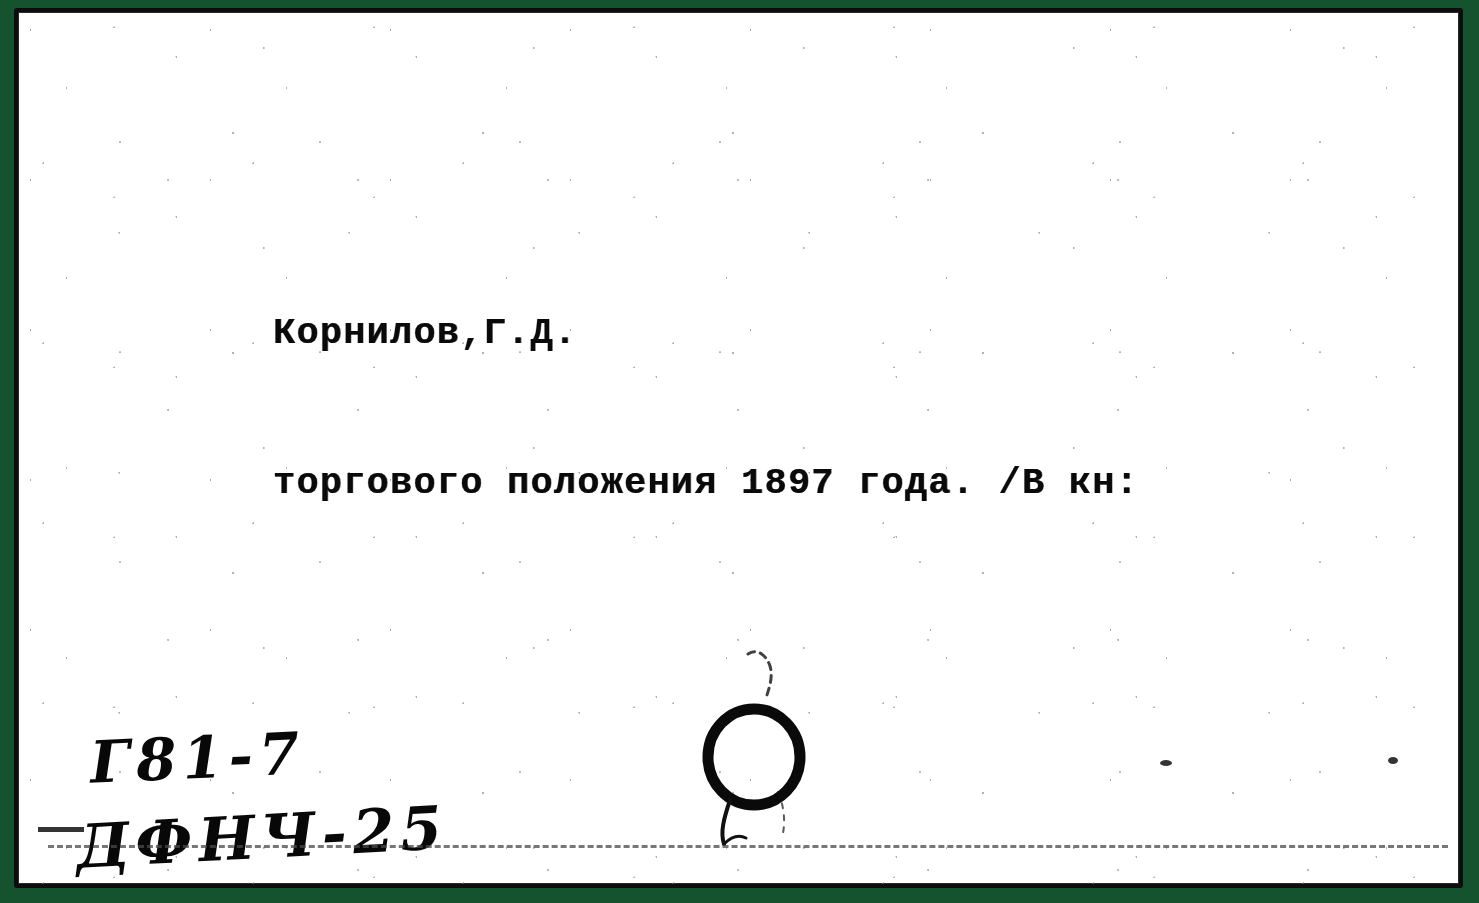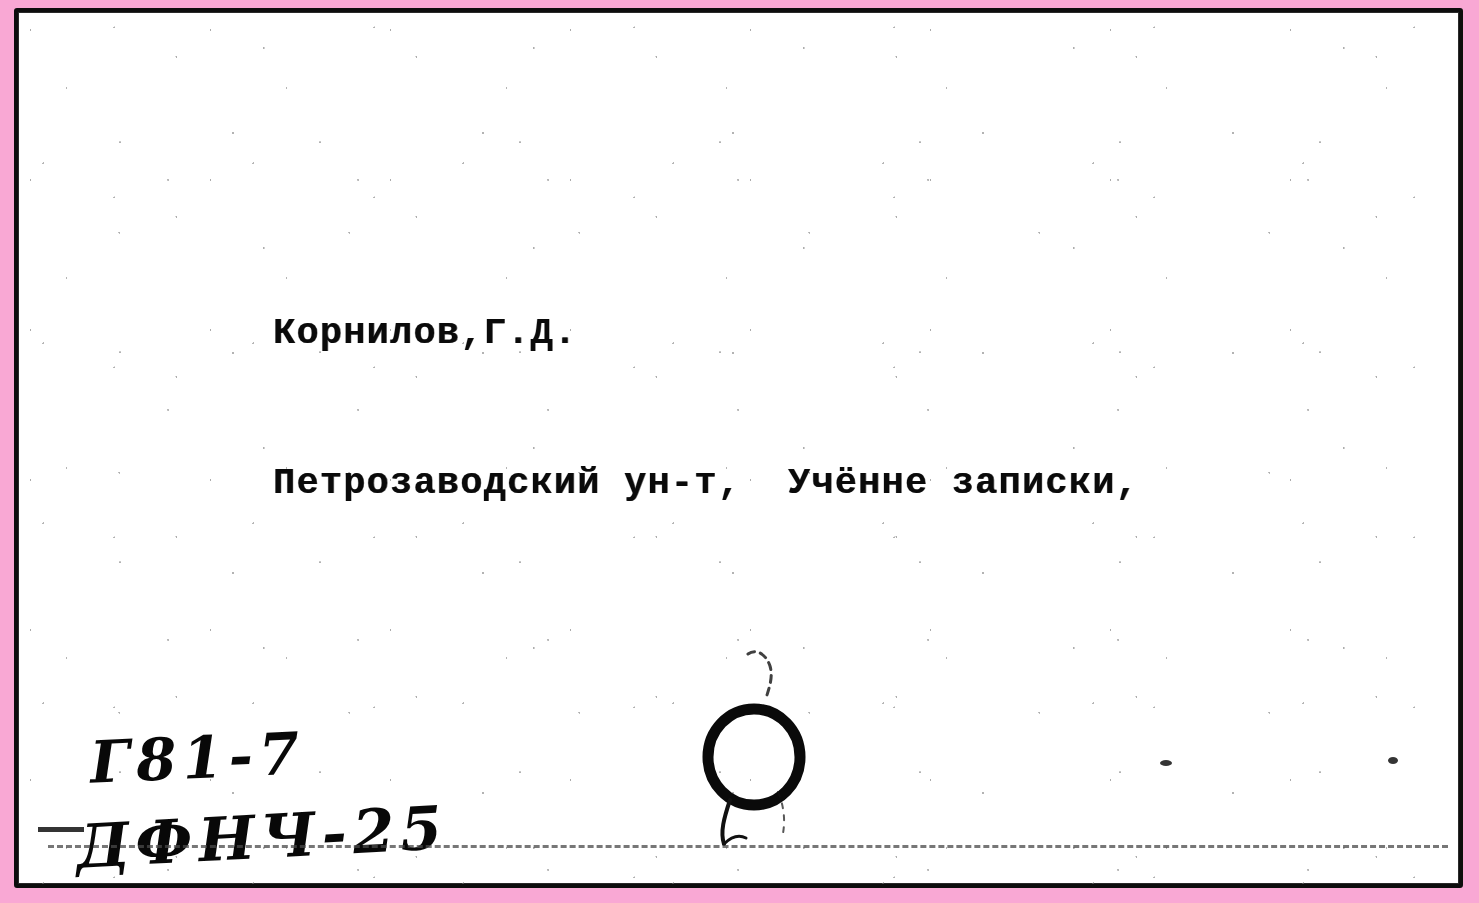--- a/index.html
+++ b/index.html
@@ -12,21 +12,21 @@
     height: 903px;
     overflow: hidden;
     font-family: "Liberation Mono", monospace;
   }
 
   
   .scan {
     position: relative;
     width: 1479px;
     height: 903px;
-    background: #f9a8d4;
+    background: #14532d;
   }
 
   
   .card {
     position: absolute;
     left: 14px;
     top: 8px;
     width: 1449px;
     height: 880px;
     background: #ffffff;
@@ -128,21 +128,21 @@
 </head>
 <body>
 
 <div class="scan">
   <div class="card">
 
     <div class="noise"></div>
 
     <div class="typed">
       <span class="ln">Корнилов,Г.Д.</span>
-      <span class="ln">Петрозаводский ун-т,  Учённе записки,</span>
+      <span class="ln">торгового положения 1897 года. /В кн:</span>
       
       
     </div>
 
     <div class="hand hand-1">Г81-7</div>
     <div class="hand hand-2">ДФНЧ-25</div>
 
     <svg class="circle-mark" viewBox="0 0 130 215">
       <path d="M58 12 C66 6, 76 12, 80 24 C83 34, 80 44, 76 56" fill="none" stroke="#111" stroke-width="3" stroke-linecap="round" stroke-dasharray="7 6" opacity=".8"></path>
       <ellipse cx="64" cy="115" rx="46" ry="48" fill="none" stroke="#0a0a0a" stroke-width="11"></ellipse>

